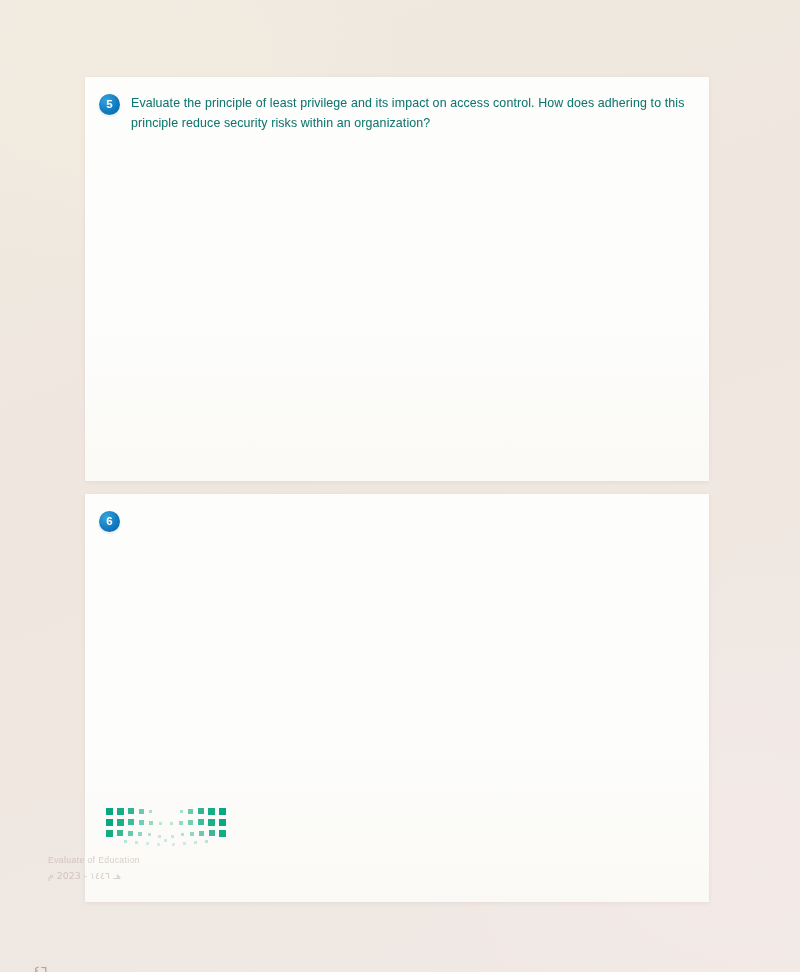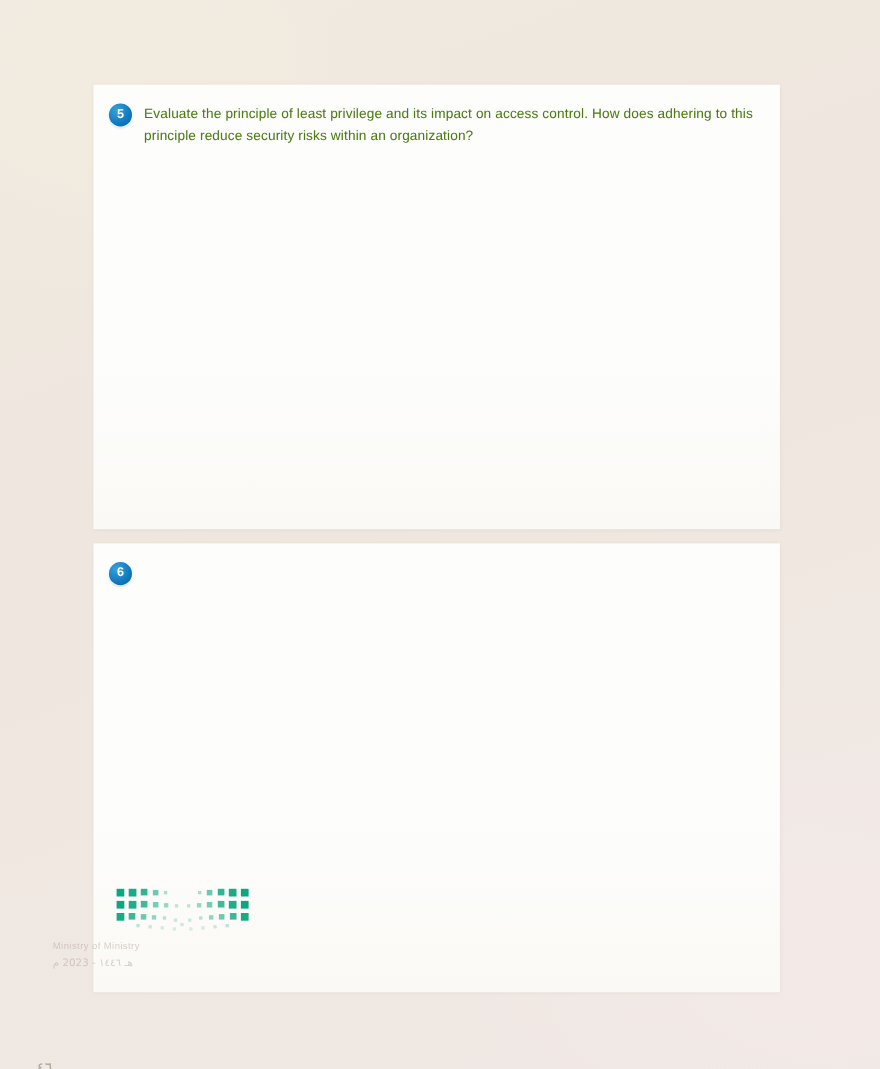--- a/index.html
+++ b/index.html
@@ -77,21 +77,21 @@
     color: #ffffff;
     font-size: 11.5px;
     font-weight: bold;
     line-height: 21px;
     text-align: center;
     letter-spacing: 0;
   }
 
   .q-text {
     flex: 1 1 auto;
-    color: #4d7c0f;
+    color: #0f766e;
     font-size: 12.4px;
     line-height: 1.62;
     letter-spacing: .12px;
     text-shadow: 0 0 1px rgba(45,74,99,0.12);
   }
 
   .answer-area {
     position: absolute;
     left: 0;
     right: 0;
@@ -236,20 +236,20 @@
           <rect x="90" y="35" width="3" height="3" opacity=".22"></rect>
           <rect x="79" y="36" width="3" height="3" opacity=".18"></rect>
           <rect x="68" y="37" width="3" height="3" opacity=".16"></rect>
 
           <rect x="60" y="33" width="3" height="3" opacity=".20"></rect>
         </g>
       </svg>
     </div>
 
 
-    <div class="logo-sub" id="logo-sub-en">Ministry of Ministry</div>
+    <div class="logo-sub" id="logo-sub-en">Evaluate of Education</div>
 
     <div class="logo-sub" id="logo-sub-ar">هـ ١٤٤٦ - 2023 م</div>
   </div>
 
   <div id="page-number">٤٦</div>
 
 </div>
 
 </body></html>

